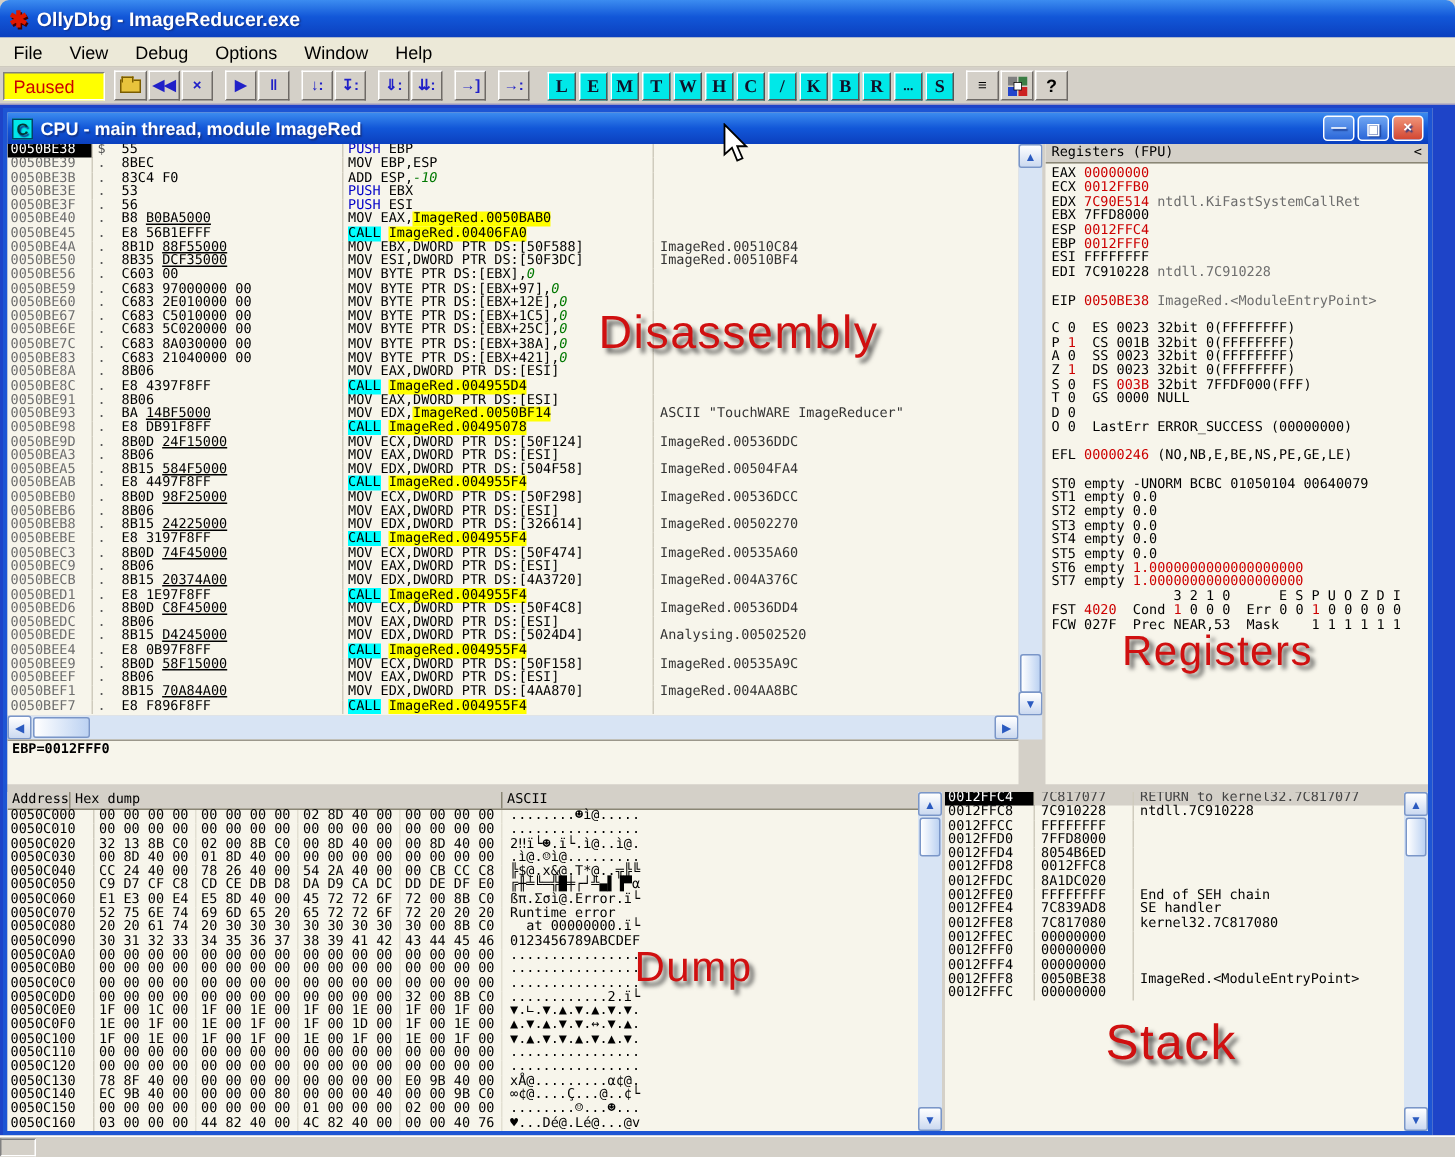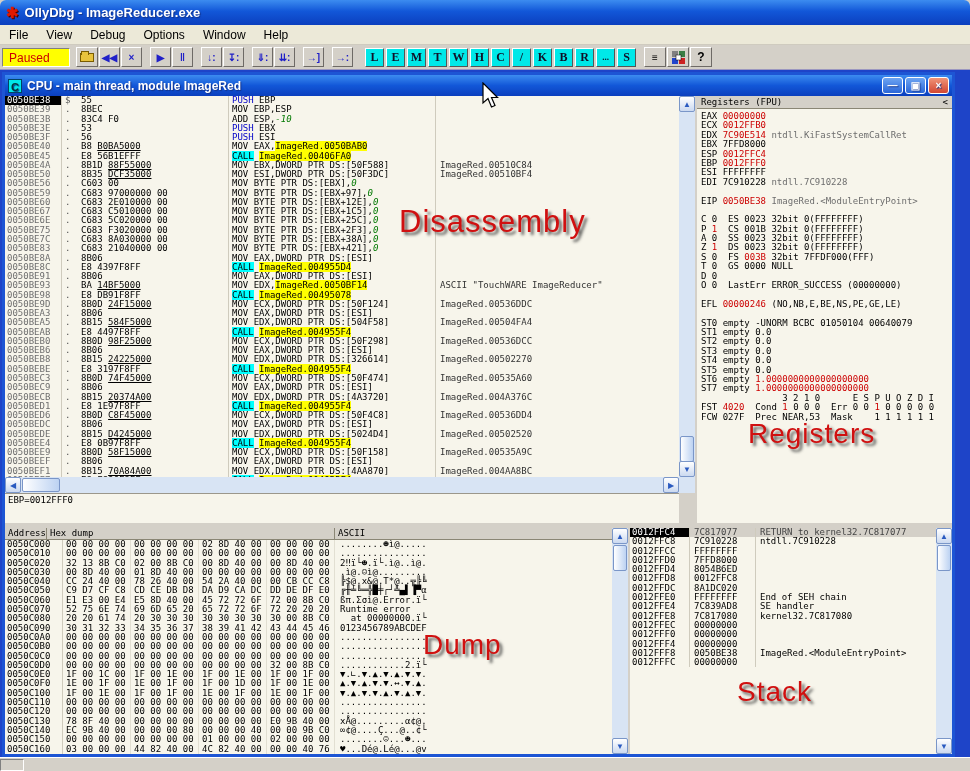--- a/index.html
+++ b/index.html
@@ -81,21 +81,21 @@
     display:flex; align-items:center; justify-content:center; }
   .sb-thumb { background:linear-gradient(90deg,#fff,#BCD2F2); border:1px solid #7A96C8;
     border-radius:2px; }
   #dv-thumb { position:absolute; left:1px; top:340px; width:14px; height:26px; }
   #dh-thumb { position:absolute; left:17px; top:1px; width:38px; height:14px; }
   #dump-vt { position:absolute; left:1px; top:17px; width:14px; height:26px; }
   #stack-vt { position:absolute; left:1px; top:17px; width:14px; height:26px; }
   .sb-bottom { position:absolute; bottom:0; }
 
   #infopane { left:5px; top:493px; width:674px; height:30px; background:#F7F5EB;
-    border-top:1px solid #9b978b; padding:1px 3px; color:#000;}
+    border-top:1px solid #9b978b; padding:1px 3px; color:#000;font-weight:bold;}
   #regpane { left:697px; top:96px; width:255px; height:427px; background:#F7F5EB; }
   #reg-header { height:13px; background:#D4D0C8; border-bottom:1px solid #8a8675;
     display:flex; justify-content:space-between; padding:0 4px; color:#000;
     font-family:"DejaVu Sans Mono", monospace; font-size:9px; line-height:12px;gap:32px;}
   #reg-body { padding:3px 0 0 4px; }
   .rline { height:9.4px; line-height:9.4px; white-space:pre; color:#000; }
   .c-r { color:#CC0000; }
   .c-g { color:#6e6e6e; }
   .vdiv { background:#D4D0C8; }
 
@@ -131,21 +131,21 @@
   #status-grip { width:24px; height:12px; margin-right:2px; border:1px solid;
     border-color:#808080 #fff #fff #808080; }
 
   
   .overlay-label { position:absolute; font-weight:normal; color:#D01010;
     text-shadow:3px 3px 3px rgba(50,50,50,0.75); z-index:50;
     font-family:"Liberation Sans", sans-serif; letter-spacing:1px;}
   #lbl-disassembly { left:399px; top:204px; font-size:31px; }
   #lbl-registers { left:748px; top:418px; font-size:28px; }
   #lbl-dump { left:423px; top:629px; font-size:28px; }
-  #lbl-stack { left:737px; top:676px; font-size:28px; }
+  #lbl-stack { left:737px; top:676px; font-size:33px; }
 
   #cursor { position:absolute; left:481px; top:82px; z-index:60; }
 </style>
 </head>
 <body>
 
 <div id="titlebar" class="abs">
   <span id="app-icon">✱</span>
   <span>OllyDbg - ImageReducer.exe</span>
 </div>
@@ -228,21 +228,20 @@
     <div class="drow"><span class="d-addr">0050BE3F</span><span class="d-hex"><span class="d-pre">.</span><span>56</span></span><span class="d-ins"><span class="mn-push">PUSH</span><span> ESI</span></span><span class="d-cmt"></span></div>
     <div class="drow"><span class="d-addr">0050BE40</span><span class="d-hex"><span class="d-pre">.</span><span>B8</span><span> </span><span class="u">B0BA5000</span></span><span class="d-ins"><span>MOV</span><span> EAX,</span><span class="op-hl">ImageRed.0050BAB0</span></span><span class="d-cmt"></span></div>
     <div class="drow"><span class="d-addr">0050BE45</span><span class="d-hex"><span class="d-pre">.</span><span>E8</span><span> </span><span>56B1EFFF</span></span><span class="d-ins"><span class="mn-call">CALL</span><span> </span><span class="op-hl">ImageRed.00406FA0</span></span><span class="d-cmt"></span></div>
     <div class="drow"><span class="d-addr">0050BE4A</span><span class="d-hex"><span class="d-pre">.</span><span>8B1D</span><span> </span><span class="u">88F55000</span></span><span class="d-ins"><span>MOV</span><span> EBX,DWORD PTR DS:[50F588]</span></span><span class="d-cmt">ImageRed.00510C84</span></div>
     <div class="drow"><span class="d-addr">0050BE50</span><span class="d-hex"><span class="d-pre">.</span><span>8B35</span><span> </span><span class="u">DCF35000</span></span><span class="d-ins"><span>MOV</span><span> ESI,DWORD PTR DS:[50F3DC]</span></span><span class="d-cmt">ImageRed.00510BF4</span></div>
     <div class="drow"><span class="d-addr">0050BE56</span><span class="d-hex"><span class="d-pre">.</span><span>C603</span><span> </span><span>00</span></span><span class="d-ins"><span>MOV</span><span> BYTE PTR DS:[EBX],</span><span class="imm">0</span></span><span class="d-cmt"></span></div>
     <div class="drow"><span class="d-addr">0050BE59</span><span class="d-hex"><span class="d-pre">.</span><span>C683</span><span> </span><span>97000000</span><span> </span><span>00</span></span><span class="d-ins"><span>MOV</span><span> BYTE PTR DS:[EBX+97],</span><span class="imm">0</span></span><span class="d-cmt"></span></div>
     <div class="drow"><span class="d-addr">0050BE60</span><span class="d-hex"><span class="d-pre">.</span><span>C683</span><span> </span><span>2E010000</span><span> </span><span>00</span></span><span class="d-ins"><span>MOV</span><span> BYTE PTR DS:[EBX+12E],</span><span class="imm">0</span></span><span class="d-cmt"></span></div>
     <div class="drow"><span class="d-addr">0050BE67</span><span class="d-hex"><span class="d-pre">.</span><span>C683</span><span> </span><span>C5010000</span><span> </span><span>00</span></span><span class="d-ins"><span>MOV</span><span> BYTE PTR DS:[EBX+1C5],</span><span class="imm">0</span></span><span class="d-cmt"></span></div>
     <div class="drow"><span class="d-addr">0050BE6E</span><span class="d-hex"><span class="d-pre">.</span><span>C683</span><span> </span><span>5C020000</span><span> </span><span>00</span></span><span class="d-ins"><span>MOV</span><span> BYTE PTR DS:[EBX+25C],</span><span class="imm">0</span></span><span class="d-cmt"></span></div>
-    <div class="drow"><span class="d-addr">0050BE75</span><span class="d-hex"><span class="d-pre">.</span><span>C683</span><span> </span><span>F3020000</span><span> </span><span>00</span></span><span class="d-ins"><span>MOV</span><span> BYTE PTR DS:[EBX+2F3],</span><span class="imm">0</span></span><span class="d-cmt"></span></div>
     <div class="drow"><span class="d-addr">0050BE7C</span><span class="d-hex"><span class="d-pre">.</span><span>C683</span><span> </span><span>8A030000</span><span> </span><span>00</span></span><span class="d-ins"><span>MOV</span><span> BYTE PTR DS:[EBX+38A],</span><span class="imm">0</span></span><span class="d-cmt"></span></div>
     <div class="drow"><span class="d-addr">0050BE83</span><span class="d-hex"><span class="d-pre">.</span><span>C683</span><span> </span><span>21040000</span><span> </span><span>00</span></span><span class="d-ins"><span>MOV</span><span> BYTE PTR DS:[EBX+421],</span><span class="imm">0</span></span><span class="d-cmt"></span></div>
     <div class="drow"><span class="d-addr">0050BE8A</span><span class="d-hex"><span class="d-pre">.</span><span>8B06</span></span><span class="d-ins"><span>MOV</span><span> EAX,DWORD PTR DS:[ESI]</span></span><span class="d-cmt"></span></div>
     <div class="drow"><span class="d-addr">0050BE8C</span><span class="d-hex"><span class="d-pre">.</span><span>E8</span><span> </span><span>4397F8FF</span></span><span class="d-ins"><span class="mn-call">CALL</span><span> </span><span class="op-hl">ImageRed.004955D4</span></span><span class="d-cmt"></span></div>
     <div class="drow"><span class="d-addr">0050BE91</span><span class="d-hex"><span class="d-pre">.</span><span>8B06</span></span><span class="d-ins"><span>MOV</span><span> EAX,DWORD PTR DS:[ESI]</span></span><span class="d-cmt"></span></div>
     <div class="drow"><span class="d-addr">0050BE93</span><span class="d-hex"><span class="d-pre">.</span><span>BA</span><span> </span><span class="u">14BF5000</span></span><span class="d-ins"><span>MOV</span><span> EDX,</span><span class="op-hl">ImageRed.0050BF14</span></span><span class="d-cmt">ASCII "TouchWARE ImageReducer"</span></div>
     <div class="drow"><span class="d-addr">0050BE98</span><span class="d-hex"><span class="d-pre">.</span><span>E8</span><span> </span><span>DB91F8FF</span></span><span class="d-ins"><span class="mn-call">CALL</span><span> </span><span class="op-hl">ImageRed.00495078</span></span><span class="d-cmt"></span></div>
     <div class="drow"><span class="d-addr">0050BE9D</span><span class="d-hex"><span class="d-pre">.</span><span>8B0D</span><span> </span><span class="u">24F15000</span></span><span class="d-ins"><span>MOV</span><span> ECX,DWORD PTR DS:[50F124]</span></span><span class="d-cmt">ImageRed.00536DDC</span></div>
     <div class="drow"><span class="d-addr">0050BEA3</span><span class="d-hex"><span class="d-pre">.</span><span>8B06</span></span><span class="d-ins"><span>MOV</span><span> EAX,DWORD PTR DS:[ESI]</span></span><span class="d-cmt"></span></div>
     <div class="drow"><span class="d-addr">0050BEA5</span><span class="d-hex"><span class="d-pre">.</span><span>8B15</span><span> </span><span class="u">584F5000</span></span><span class="d-ins"><span>MOV</span><span> EDX,DWORD PTR DS:[504F58]</span></span><span class="d-cmt">ImageRed.00504FA4</span></div>
@@ -250,21 +249,21 @@
     <div class="drow"><span class="d-addr">0050BEB0</span><span class="d-hex"><span class="d-pre">.</span><span>8B0D</span><span> </span><span class="u">98F25000</span></span><span class="d-ins"><span>MOV</span><span> ECX,DWORD PTR DS:[50F298]</span></span><span class="d-cmt">ImageRed.00536DCC</span></div>
     <div class="drow"><span class="d-addr">0050BEB6</span><span class="d-hex"><span class="d-pre">.</span><span>8B06</span></span><span class="d-ins"><span>MOV</span><span> EAX,DWORD PTR DS:[ESI]</span></span><span class="d-cmt"></span></div>
     <div class="drow"><span class="d-addr">0050BEB8</span><span class="d-hex"><span class="d-pre">.</span><span>8B15</span><span> </span><span class="u">24225000</span></span><span class="d-ins"><span>MOV</span><span> EDX,DWORD PTR DS:[326614]</span></span><span class="d-cmt">ImageRed.00502270</span></div>
     <div class="drow"><span class="d-addr">0050BEBE</span><span class="d-hex"><span class="d-pre">.</span><span>E8</span><span> </span><span>3197F8FF</span></span><span class="d-ins"><span class="mn-call">CALL</span><span> </span><span class="op-hl">ImageRed.004955F4</span></span><span class="d-cmt"></span></div>
     <div class="drow"><span class="d-addr">0050BEC3</span><span class="d-hex"><span class="d-pre">.</span><span>8B0D</span><span> </span><span class="u">74F45000</span></span><span class="d-ins"><span>MOV</span><span> ECX,DWORD PTR DS:[50F474]</span></span><span class="d-cmt">ImageRed.00535A60</span></div>
     <div class="drow"><span class="d-addr">0050BEC9</span><span class="d-hex"><span class="d-pre">.</span><span>8B06</span></span><span class="d-ins"><span>MOV</span><span> EAX,DWORD PTR DS:[ESI]</span></span><span class="d-cmt"></span></div>
     <div class="drow"><span class="d-addr">0050BECB</span><span class="d-hex"><span class="d-pre">.</span><span>8B15</span><span> </span><span class="u">20374A00</span></span><span class="d-ins"><span>MOV</span><span> EDX,DWORD PTR DS:[4A3720]</span></span><span class="d-cmt">ImageRed.004A376C</span></div>
     <div class="drow"><span class="d-addr">0050BED1</span><span class="d-hex"><span class="d-pre">.</span><span>E8</span><span> </span><span>1E97F8FF</span></span><span class="d-ins"><span class="mn-call">CALL</span><span> </span><span class="op-hl">ImageRed.004955F4</span></span><span class="d-cmt"></span></div>
     <div class="drow"><span class="d-addr">0050BED6</span><span class="d-hex"><span class="d-pre">.</span><span>8B0D</span><span> </span><span class="u">C8F45000</span></span><span class="d-ins"><span>MOV</span><span> ECX,DWORD PTR DS:[50F4C8]</span></span><span class="d-cmt">ImageRed.00536DD4</span></div>
     <div class="drow"><span class="d-addr">0050BEDC</span><span class="d-hex"><span class="d-pre">.</span><span>8B06</span></span><span class="d-ins"><span>MOV</span><span> EAX,DWORD PTR DS:[ESI]</span></span><span class="d-cmt"></span></div>
-    <div class="drow"><span class="d-addr">0050BEDE</span><span class="d-hex"><span class="d-pre">.</span><span>8B15</span><span> </span><span class="u">D4245000</span></span><span class="d-ins"><span>MOV</span><span> EDX,DWORD PTR DS:[5024D4]</span></span><span class="d-cmt">ImageRed.00502520</span></div>
+    <div class="drow"><span class="d-addr">0050BEDE</span><span class="d-hex"><span class="d-pre">.</span><span>8B15</span><span> </span><span class="u">D4245000</span></span><span class="d-ins"><span>MOV</span><span> EDX,DWORD PTR DS:[5024D4]</span></span><span class="d-cmt">Analysing.00502520</span></div>
     <div class="drow"><span class="d-addr">0050BEE4</span><span class="d-hex"><span class="d-pre">.</span><span>E8</span><span> </span><span>0B97F8FF</span></span><span class="d-ins"><span class="mn-call">CALL</span><span> </span><span class="op-hl">ImageRed.004955F4</span></span><span class="d-cmt"></span></div>
     <div class="drow"><span class="d-addr">0050BEE9</span><span class="d-hex"><span class="d-pre">.</span><span>8B0D</span><span> </span><span class="u">58F15000</span></span><span class="d-ins"><span>MOV</span><span> ECX,DWORD PTR DS:[50F158]</span></span><span class="d-cmt">ImageRed.00535A9C</span></div>
     <div class="drow"><span class="d-addr">0050BEEF</span><span class="d-hex"><span class="d-pre">.</span><span>8B06</span></span><span class="d-ins"><span>MOV</span><span> EAX,DWORD PTR DS:[ESI]</span></span><span class="d-cmt"></span></div>
     <div class="drow"><span class="d-addr">0050BEF1</span><span class="d-hex"><span class="d-pre">.</span><span>8B15</span><span> </span><span class="u">70A84A00</span></span><span class="d-ins"><span>MOV</span><span> EDX,DWORD PTR DS:[4AA870]</span></span><span class="d-cmt">ImageRed.004AA8BC</span></div>
     <div class="drow"><span class="d-addr">0050BEF7</span><span class="d-hex"><span class="d-pre">.</span><span>E8</span><span> </span><span>F896F8FF</span></span><span class="d-ins"><span class="mn-call">CALL</span><span> </span><span class="op-hl">ImageRed.004955F4</span></span><span class="d-cmt"></span></div>
   </div>
 
 <div id="disasm-vscroll" class="abs sb">
   <div class="sb-btn">▲</div>
   <div id="dv-thumb" class="sb-thumb"></div>

